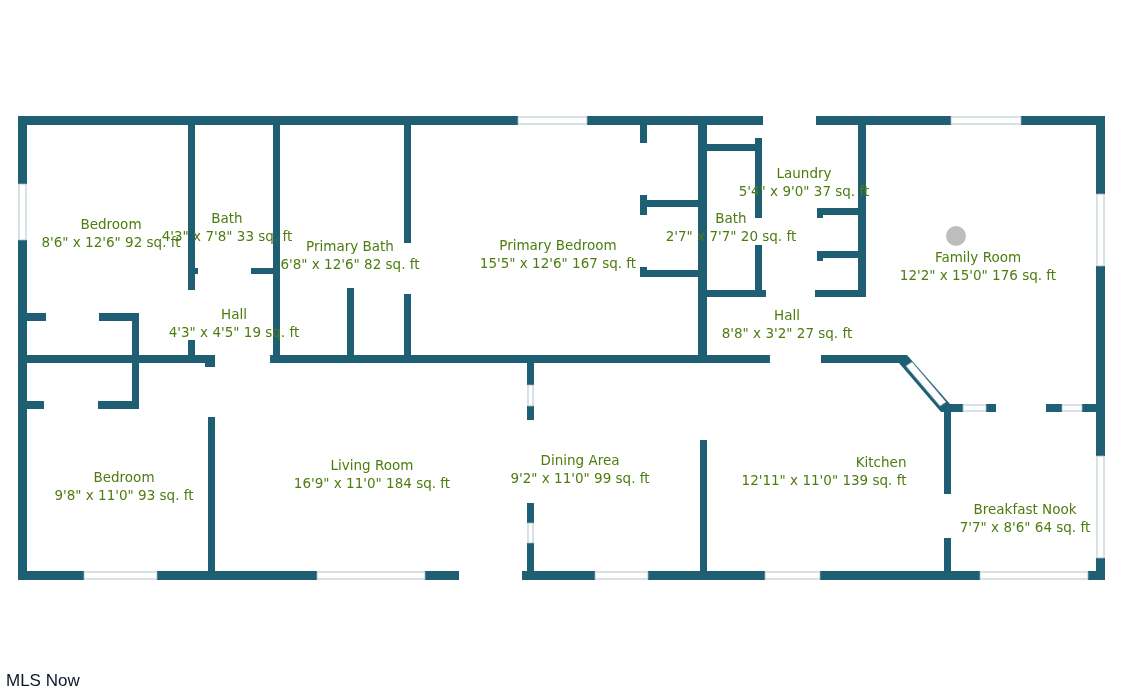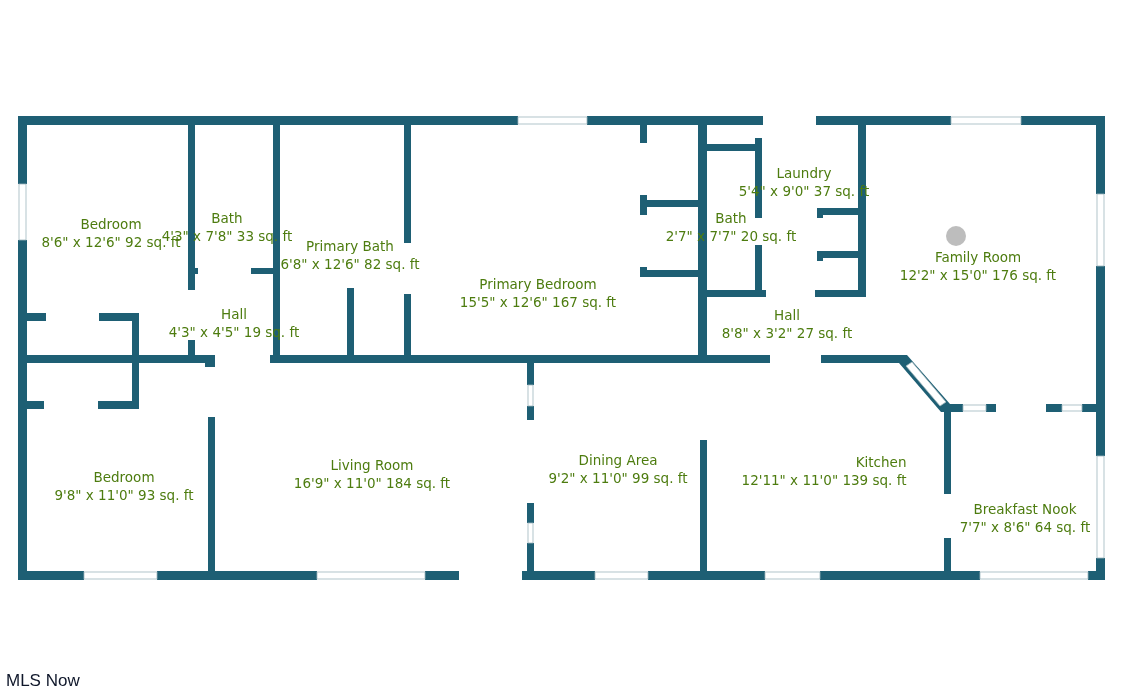--- a/index.html
+++ b/index.html
@@ -128,21 +128,21 @@
     <span class="dims">4'3" x 7'8" 33 sq. ft</span>
   </div>
   <div class="room-label" style="left:234px;top:305px;">
     <span class="name">Hall</span>
     <span class="dims">4'3" x 4'5" 19 sq. ft</span>
   </div>
   <div class="room-label" style="left:350px;top:237px;">
     <span class="name">Primary Bath</span>
     <span class="dims">6'8" x 12'6" 82 sq. ft</span>
   </div>
-  <div class="room-label" style="left:538px;top:236px;margin-top:39px;">
+  <div class="room-label" style="left:558px;top:236px;">
     <span class="name">Primary Bedroom</span>
     <span class="dims">15'5" x 12'6" 167 sq. ft</span>
   </div>
   <div class="room-label" style="left:731px;top:209px;">
     <span class="name">Bath</span>
     <span class="dims">2'7" x 7'7" 20 sq. ft</span>
   </div>
   <div class="room-label" style="left:804px;top:164px;">
     <span class="name">Laundry</span>
     <span class="dims">5'4" x 9'0" 37 sq. ft</span>
@@ -156,21 +156,21 @@
     <span class="dims">12'2" x 15'0" 176 sq. ft</span>
   </div>
   <div class="room-label" style="left:124px;top:468px;">
     <span class="name">Bedroom</span>
     <span class="dims">9'8" x 11'0" 93 sq. ft</span>
   </div>
   <div class="room-label" style="left:372px;top:456px;">
     <span class="name">Living Room</span>
     <span class="dims">16'9" x 11'0" 184 sq. ft</span>
   </div>
-  <div class="room-label" style="left:618px;top:451px;">
+  <div class="room-label" style="left:580px;top:451px;">
     <span class="name">Dining Area</span>
     <span class="dims">9'2" x 11'0" 99 sq. ft</span>
   </div>
   <div class="room-label" style="left:824px;top:453px;text-align:right;">
     <span class="name">Kitchen</span>
     <span class="dims">12'11" x 11'0" 139 sq. ft</span>
   </div>
   <div class="room-label" style="left:1025px;top:500px;">
     <span class="name">Breakfast Nook</span>
     <span class="dims">7'7" x 8'6" 64 sq. ft</span>

